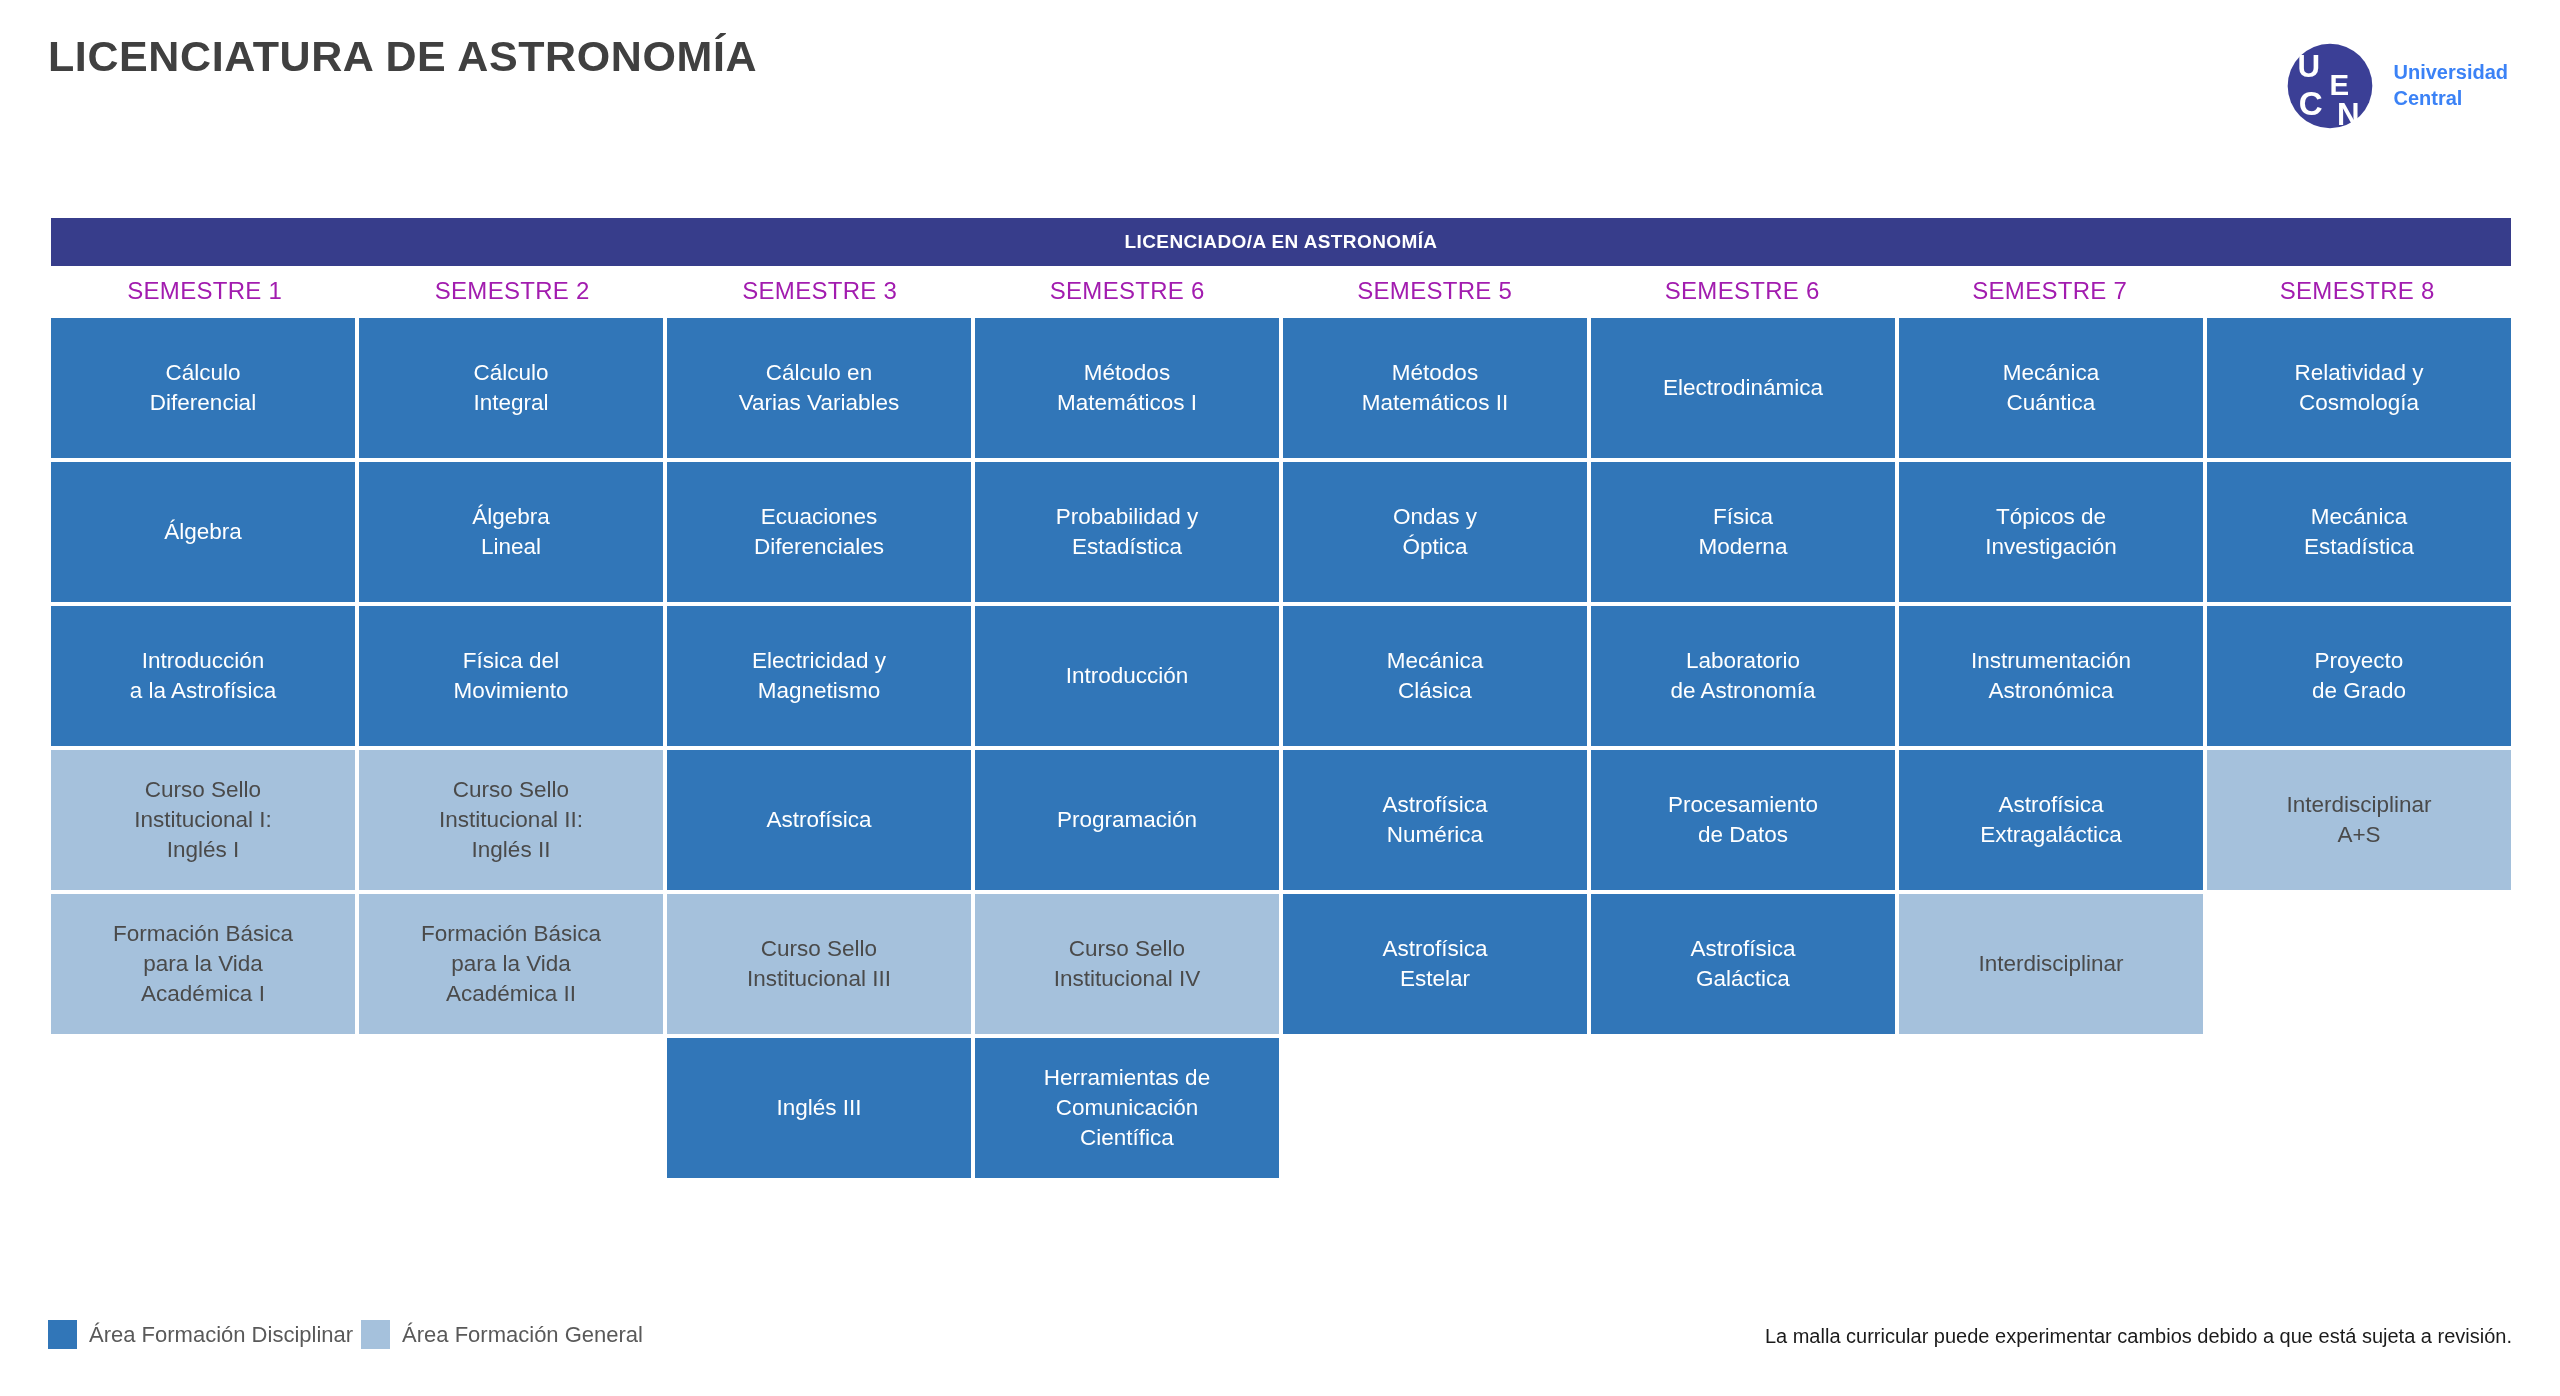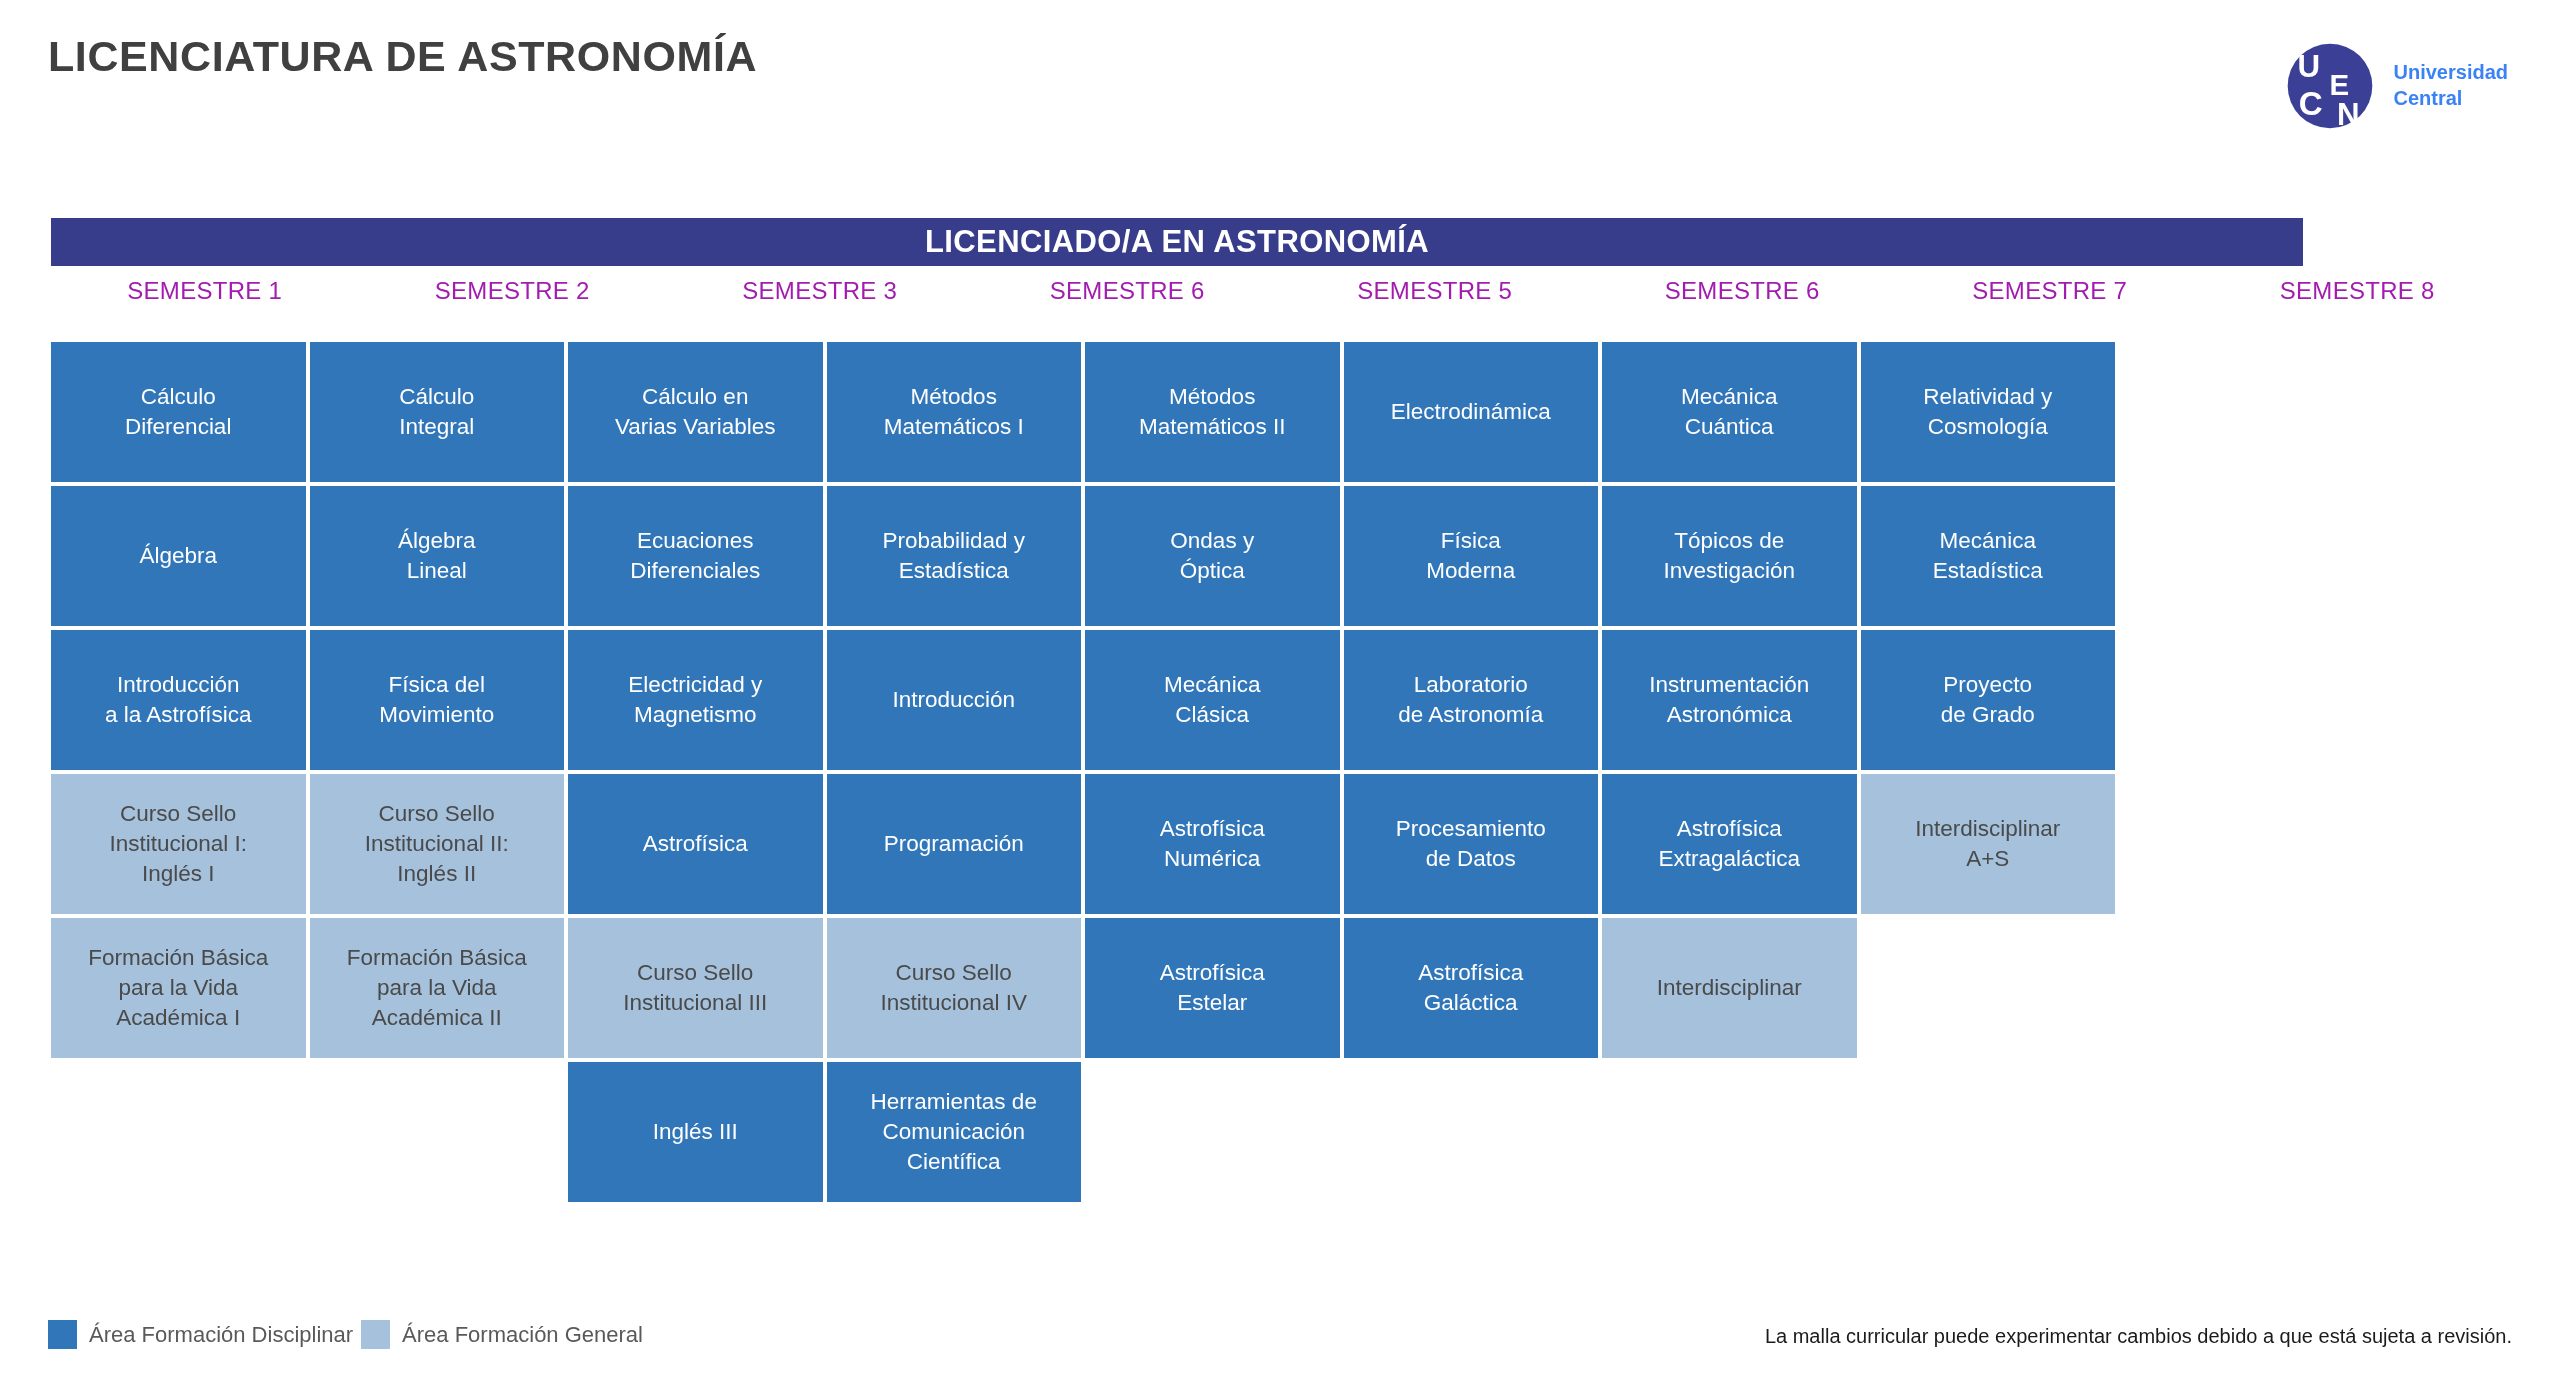--- a/index.html
+++ b/index.html
@@ -52,25 +52,25 @@
     font-weight: bold;
     color: #3b82f6;
     white-space: pre-line;
   }
 
   
   .degree-banner {
     position: absolute;
     left: 51px;
     top: 218px;
-    width: 2252px;
+    width: 2460px;
     height: 48px;
     background: #373d8b;
     color: #ffffff;
-    font-size: 31px;
+    font-size: 19px;
     font-weight: bold;
     letter-spacing: 0.4px;
     display: flex;
     align-items: center;
     justify-content: center;
   }
 
   
   .semester-row {
     position: absolute;
@@ -88,27 +88,26 @@
     font-size: 24px;
     color: #a21caf;
     letter-spacing: 0.3px;
   }
 
   
   .curriculum-grid {
     position: absolute;
     left: 51px;
     top: 318px;
-    width: 2064px;
+    width: 2460px;
     display: grid;
     grid-template-columns: repeat(8, 1fr);
     grid-auto-rows: 140px;
     column-gap: 4px;
     row-gap: 4px;
-    margin-top: 24px;
   }
   .course-cell {
     display: flex;
     align-items: center;
     justify-content: center;
     text-align: center;
     padding: 6px 10px;
     font-size: 22.5px;
     line-height: 1.33;
     box-sizing: border-box;

